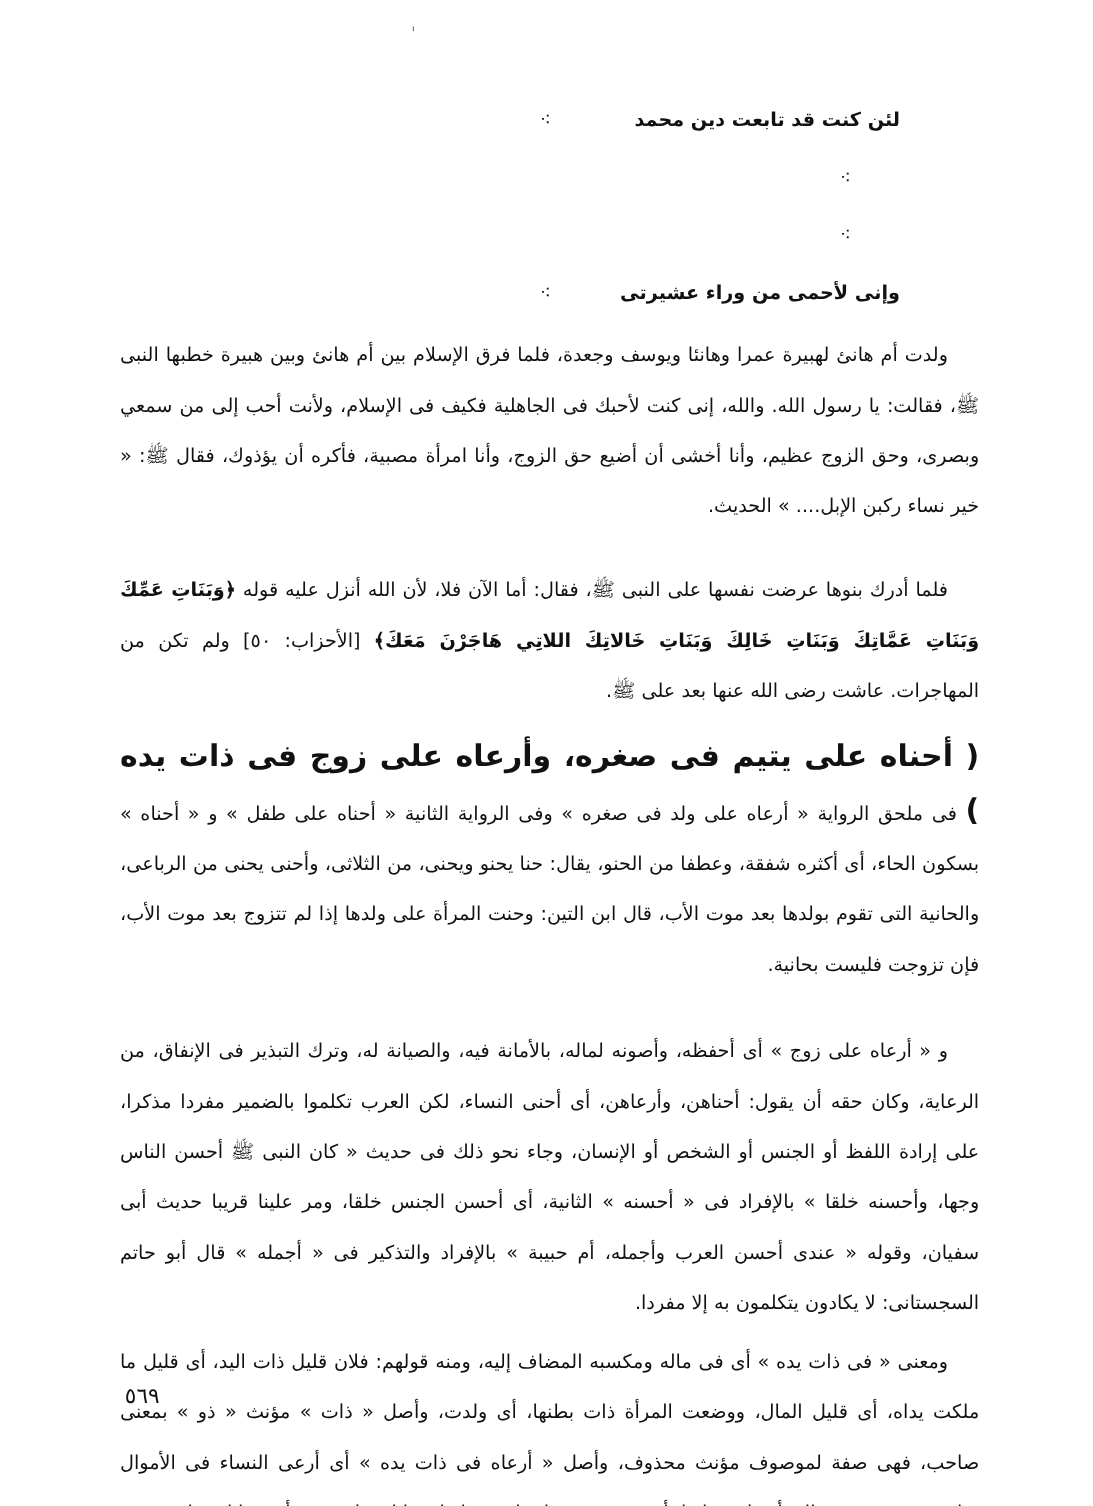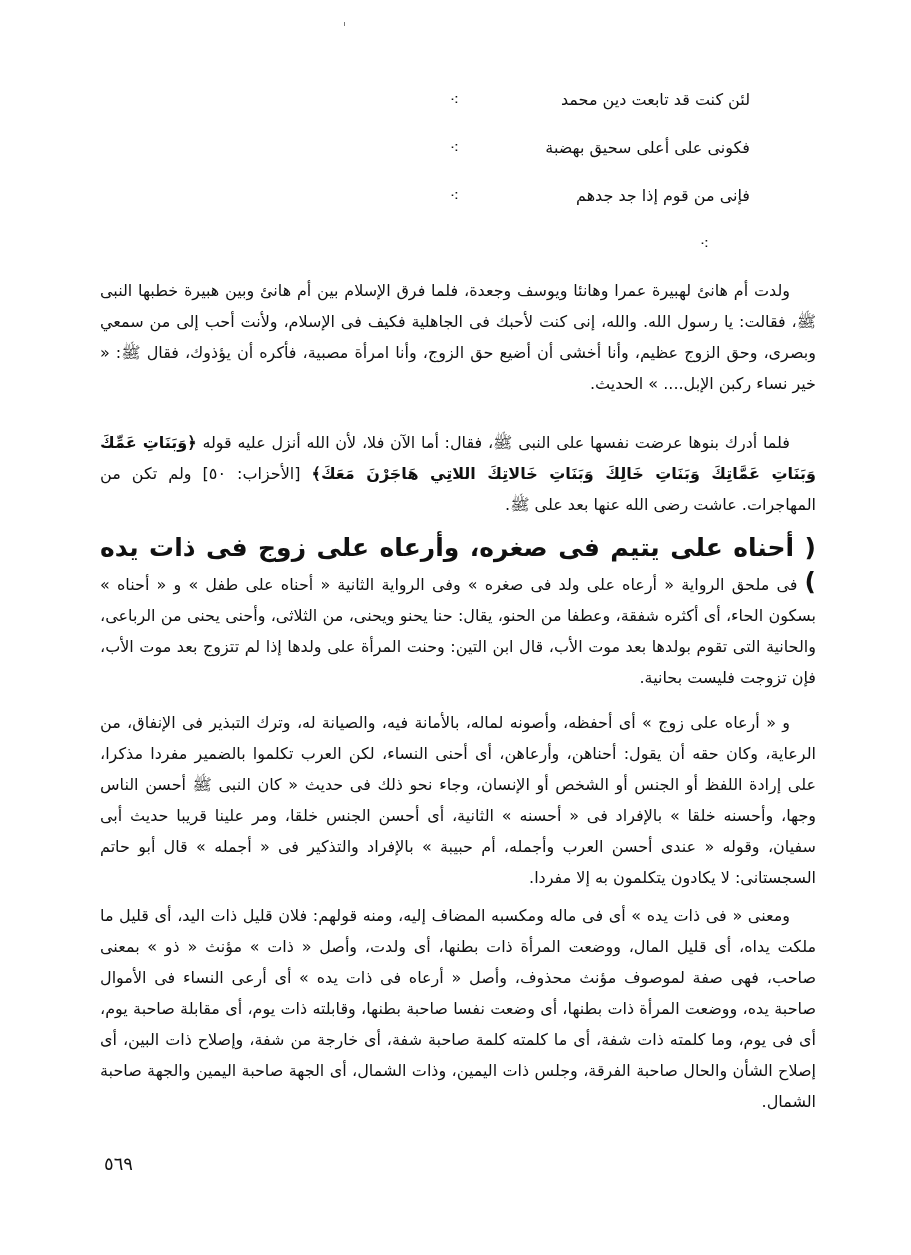--- a/index.html
+++ b/index.html
@@ -4,29 +4,29 @@
 <style>
   html, body { margin: 0; padding: 0; background: #ffffff; }
   body {
     width: 911px; height: 1255px; position: relative; overflow: hidden;
     font-family: "DejaVu Sans", "Liberation Sans", sans-serif;
     color: #111111;
   }
   .page { position: absolute; left: 100px; top: 75px; width: 716px; direction: rtl; }
   .poem { position: relative; width: 590px; margin-left: 60px; margin-right: 66px; }
   .verse { display: flex; flex-direction: row; align-items: center; height: 48px; font-size: 16px; }
-  .hemi-right { width: 250px; text-align: right; white-space: nowrap; }
+  .hemi-right { width: 250px; text-align: right; white-space: nowrap; font-weight: bold; }
   .sep { width: 90px; text-align: center; font-size: 16px; letter-spacing: 1px; }
   .hemi-left { width: 250px; text-align: left; white-space: nowrap; direction: rtl; text-align: right; }
-  p { margin: 0; font-size: 16px; line-height: 31px; text-align: justify; text-align-last: right; }
+  p { margin: 0; font-size: 16px; line-height: 42px; text-align: justify; text-align-last: right; }
   .indent { text-indent: 26px; }
   .para1 { margin-top: 8px; }
   .para2 { margin-top: 28px; }
   .para3 { margin-top: 12px; }
-  .para4 { margin-top: 14px; }
+  .para4 { margin-top: 30px; }
   .para5 { margin-top: 7px; }
   .heading { font-weight: bold; font-size: 25px; }
   .quran { font-weight: bold; }
   .pagenum {
     position: absolute; left: 104px; top: 1153px; font-size: 18px;
     font-family: "DejaVu Sans", sans-serif; direction: rtl;
   }
   .tick { position: absolute; left: 344px; top: 22px; width: 1px; height: 4px; background: #777; }
 </style>
 </head>
@@ -35,28 +35,27 @@
 <div class="tick"></div>
 
 <div class="page">
 
   <div class="poem">
     <div class="verse">
       <span class="hemi-right">لئن كنت قد تابعت دين محمد</span>
       <span class="sep">⁖</span>
     </div>
     <div class="verse">
-      <span class="hemi-right">فكونى على أعلى سحيق بهضبة</span>
       <span class="sep">⁖</span>
     </div>
     <div class="verse">
-      <span class="hemi-right">فإنى من قوم إذا جد جدهم</span>
       <span class="sep">⁖</span>
     </div>
     <div class="verse">
+      <span class="hemi-right">وإنى لأحمى من وراء عشيرتى</span>
       <span class="sep">⁖</span>
     </div>
   </div>
 
   <p class="indent para1">ولدت أم هانئ لهبيرة عمرا وهانئا ويوسف وجعدة، فلما فرق الإسلام بين أم هانئ وبين هبيرة خطبها النبى ﷺ، فقالت: يا رسول الله. والله، إنى كنت لأحبك فى الجاهلية فكيف فى الإسلام، ولأنت أحب إلى من سمعي وبصرى، وحق الزوج عظيم، وأنا أخشى أن أضيع حق الزوج، وأنا امرأة مصبية، فأكره أن يؤذوك، فقال ﷺ: « خير نساء ركبن الإبل.... » الحديث.</p>
 
   <p class="indent para2">
     <span>فلما أدرك بنوها عرضت نفسها على النبى ﷺ، فقال: أما الآن فلا، لأن الله أنزل عليه قوله </span><span class="quran">﴿وَبَنَاتِ عَمِّكَ وَبَنَاتِ عَمَّاتِكَ وَبَنَاتِ خَالِكَ وَبَنَاتِ خَالاتِكَ اللاتِي هَاجَرْنَ مَعَكَ﴾</span><span> [الأحزاب: ٥٠] ولم تكن من المهاجرات. عاشت رضى الله عنها بعد على ﷺ.</span>
   </p>
 

